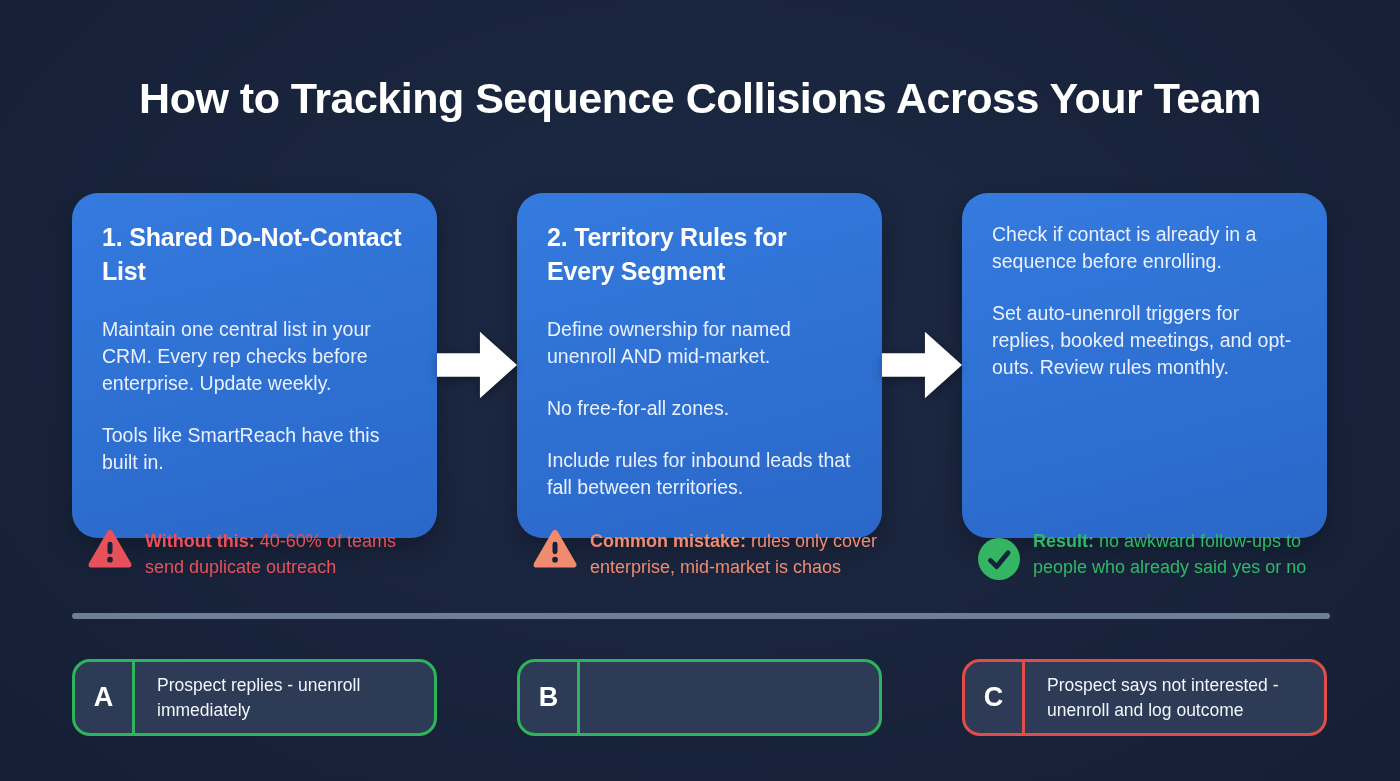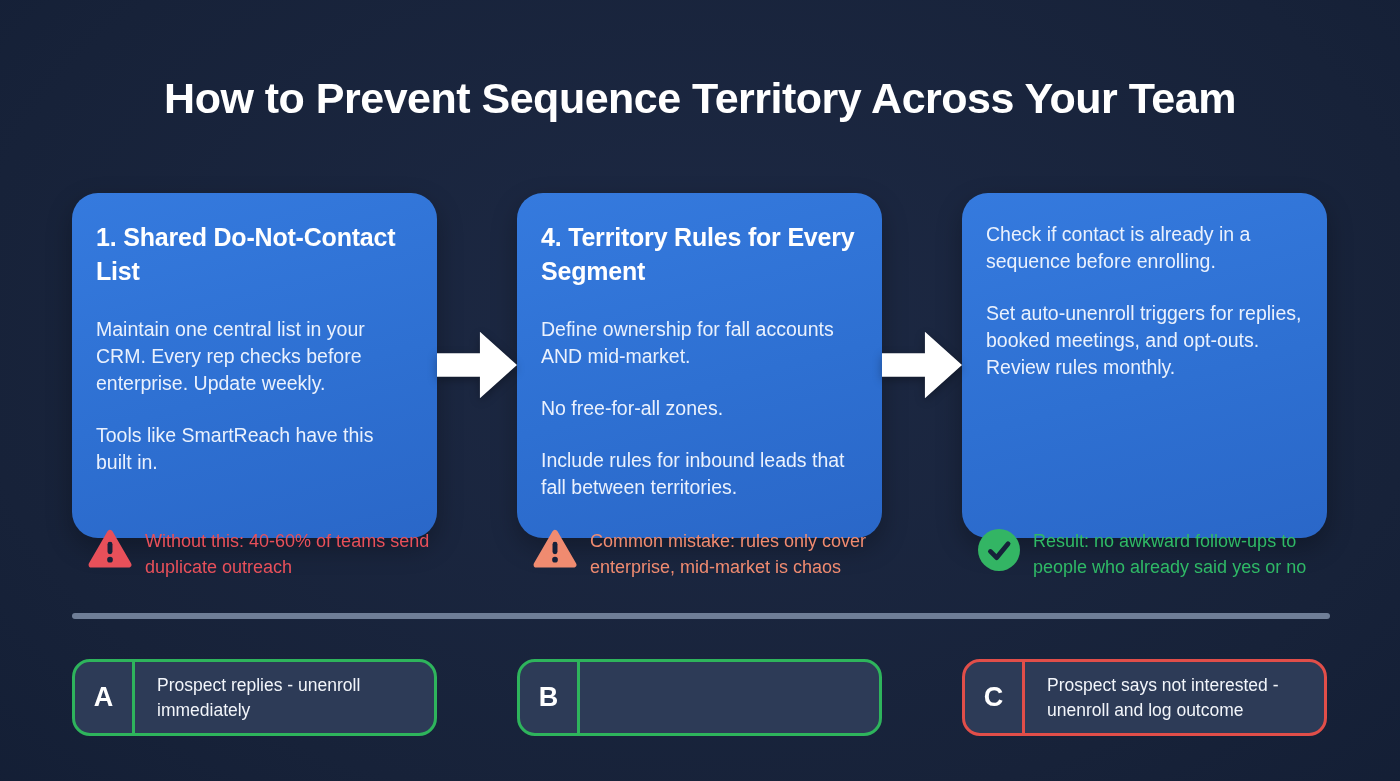--- a/index.html
+++ b/index.html
@@ -15,21 +15,21 @@
     position:absolute;top:74px;left:0;right:0;margin:0;
     text-align:center;font-size:43px;font-weight:700;letter-spacing:-0.5px;
     color:var(--text-white,#ffffff);
   }
   .steps-row{
     position:absolute;top:193px;left:72px;width:1256px;
     display:flex;align-items:stretch;
   }
   .step-card{
     width:365px;box-sizing:border-box;min-height:316px;
-    border-radius:26px;padding:28px 24px 12px;
+    border-radius:26px;padding:28px 30px 12px;
     background:linear-gradient(165deg,
       var(--card-blue-top,#357ade) 0%,
       var(--card-blue,#2e70d2) 55%,
       var(--card-blue-bottom,#2a67c8) 100%);
     box-shadow:0 10px 26px rgba(0,0,0,0.28);
   }
   .step-heading{
     margin:0 0 28px;font-size:25px;line-height:1.34;font-weight:700;
     color:var(--text-white,#ffffff);letter-spacing:-0.2px;
   }
@@ -47,24 +47,24 @@
   }
   .note{
     width:365px;box-sizing:border-box;padding-left:16px;
     display:flex;align-items:flex-start;gap:13px;
   }
   .note-icon{flex:0 0 auto;margin-top:1px;}
   .note-icon svg{display:block;}
   .note-text{
     margin:0;font-size:18px;line-height:26px;
   }
-  .note-text strong{font-weight:400;}
+  .note-text strong{font-weight:700;}
   .note-red{color:var(--note-red,#e8505a);}
   .note-orange{color:var(--note-orange,#f08b70);}
-  .note-green{color:var(--note-green,#2fb966);}
+  .note-green{color:var(--note-green,#2fb966);align-items:flex-end;}
   .divider{
     position:absolute;top:613px;left:72px;width:1258px;height:6px;
     border-radius:3px;background:var(--divider-gray,#6f7e97);
   }
   .triggers-row{
     position:absolute;top:659px;left:72px;width:1256px;
     display:flex;gap:80px;
   }
   .trigger-card{
     width:365px;height:77px;box-sizing:border-box;
@@ -85,39 +85,39 @@
     flex:1;display:flex;align-items:center;
     padding:0 2px 0 22px;font-size:17.5px;line-height:1.4;
     color:var(--trigger-text,#f2f5fa);
   }
 </style>
 </head>
 <body>
 
 <div class="page">
 
-  <h1 class="title">How to Prevent Sequence Territory Across Your Team</h1>
+  <h1 class="title">How to Tracking Sequence Collisions Across Your Team</h1>
 
   <div class="steps-row">
 
     <section class="step-card">
       <h2 class="step-heading">1. Shared Do-Not-Contact List</h2>
       <p>Maintain one central list in your CRM. Every rep checks before enterprise. Update weekly.</p>
       <p>Tools like SmartReach have this built in.</p>
     </section>
 
     <div class="arrow-cell">
       <svg width="82" height="72" viewBox="0 0 82 72" aria-hidden="true">
         <polygon points="0,24 44,24 44,2 82,36 44,70 44,48 0,48" fill="#ffffff"></polygon>
       </svg>
     </div>
 
     <section class="step-card">
-      <h2 class="step-heading">4. Territory Rules for Every Segment</h2>
-      <p>Define ownership for fall accounts AND mid-market.</p>
+      <h2 class="step-heading">2. Territory Rules for Every Segment</h2>
+      <p>Define ownership for named unenroll AND mid-market.</p>
       <p>No free-for-all zones.</p>
       <p>Include rules for inbound leads that fall between territories.</p>
     </section>
 
     <div class="arrow-cell">
       <svg width="82" height="72" viewBox="0 0 82 72" aria-hidden="true">
         <polygon points="0,24 44,24 44,2 82,36 44,70 44,48 0,48" fill="#ffffff"></polygon>
       </svg>
     </div>
 

